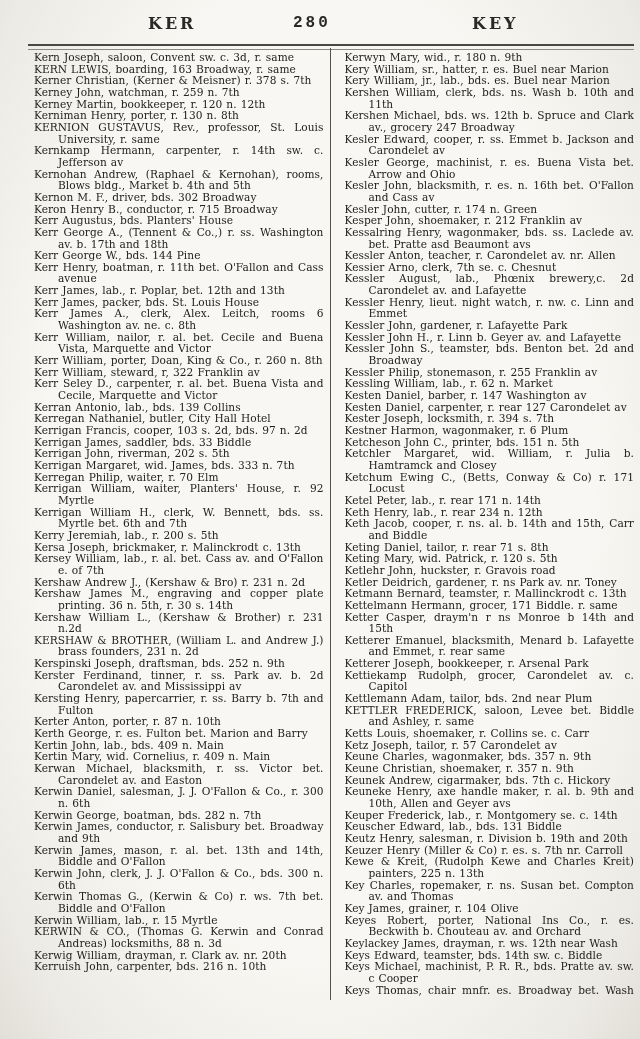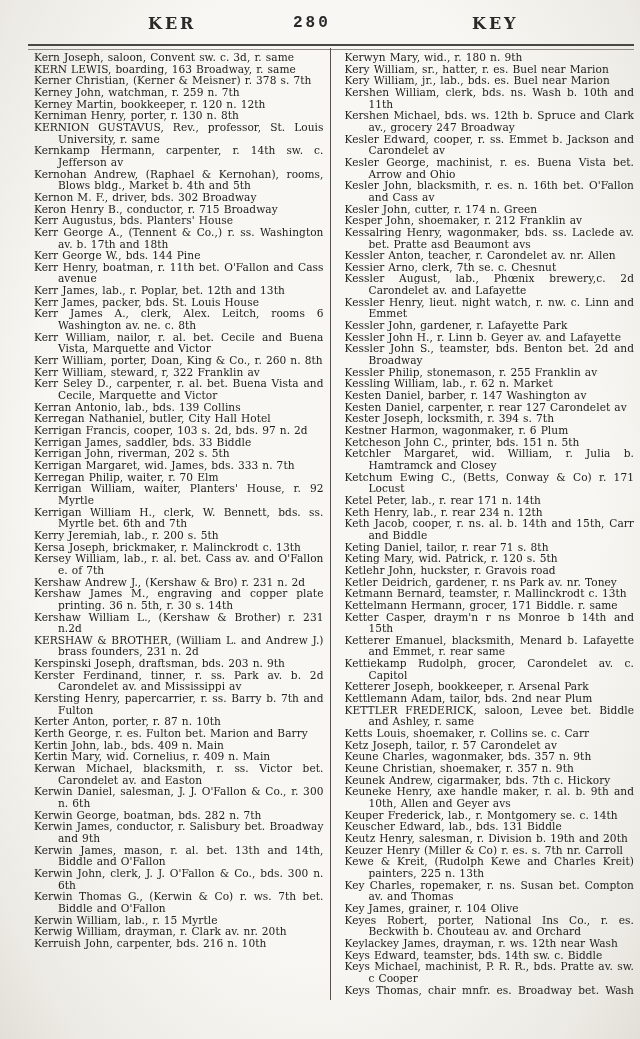--- a/index.html
+++ b/index.html
@@ -84,35 +84,36 @@
         <p class="entry">Kerregan Philip, waiter, r. 70 Elm</p>
         <p class="entry">Kerrigan William, waiter, Planters' House, r. 92 Myrtle</p>
         <p class="entry">Kerrigan William H., clerk, W. Bennett, bds. ss. Myrtle bet. 6th and 7th</p>
         <p class="entry">Kerry Jeremiah, lab., r. 200 s. 5th</p>
         <p class="entry">Kersa Joseph, brickmaker, r. Malinckrodt c. 13th</p>
         <p class="entry">Kersey William, lab., r. al. bet. Cass av. and O'Fallon e. of 7th</p>
         <p class="entry">Kershaw Andrew J., (Kershaw &amp; Bro) r. 231 n. 2d</p>
         <p class="entry">Kershaw James M., engraving and copper plate printing. 36 n. 5th, r. 30 s. 14th</p>
         <p class="entry">Kershaw William L., (Kershaw &amp; Brother) r. 231 n.2d</p>
         <p class="entry">KERSHAW &amp; BROTHER, (William L. and Andrew J.) brass founders, 231 n. 2d</p>
-        <p class="entry">Kerspinski Joseph, draftsman, bds. 203 n. 9th</p>
+        <p class="entry">Kerspinski Joseph, draftsman, bds. 252 n. 9th</p>
         <p class="entry">Kerster Ferdinand, tinner, r. ss. Park av. b. 2d Carondelet av. and Mississippi av</p>
         <p class="entry">Kersting Henry, papercarrier, r. ss. Barry b. 7th and Fulton</p>
         <p class="entry">Kerter Anton, porter, r. 87 n. 10th</p>
         <p class="entry">Kerth George, r. es. Fulton bet. Marion and Barry</p>
         <p class="entry">Kertin John, lab., bds. 409 n. Main</p>
         <p class="entry">Kertin Mary, wid. Cornelius, r. 409 n. Main</p>
         <p class="entry">Kerwan Michael, blacksmith, r. ss. Victor bet. Carondelet av. and Easton</p>
         <p class="entry">Kerwin Daniel, salesman, J. J. O'Fallon &amp; Co., r. 300 n. 6th</p>
         <p class="entry">Kerwin George, boatman, bds. 282 n. 7th</p>
         <p class="entry">Kerwin James, conductor, r. Salisbury bet. Broadway and 9th</p>
         <p class="entry">Kerwin James, mason, r. al. bet. 13th and 14th, Biddle and O'Fallon</p>
         <p class="entry">Kerwin John, clerk, J. J. O'Fallon &amp; Co., bds. 300 n. 6th</p>
         <p class="entry">Kerwin Thomas G., (Kerwin &amp; Co) r. ws. 7th bet. Biddle and O'Fallon</p>
         <p class="entry">Kerwin William, lab., r. 15 Myrtle</p>
+        <p class="entry">KERWIN &amp; CO., (Thomas G. Kerwin and Conrad Andreas) locksmiths, 88 n. 3d</p>
         <p class="entry">Kerwig William, drayman, r. Clark av. nr. 20th</p>
         <p class="entry">Kerruish John, carpenter, bds. 216 n. 10th</p>
       </div>
     <div class="divider"></div>
     <div class="col col-right">
         <p class="entry">Kerwyn Mary, wid., r. 180 n. 9th</p>
         <p class="entry">Kery William, sr., hatter, r. es. Buel near Marion</p>
         <p class="entry">Kery William, jr., lab., bds. es. Buel near Marion</p>
         <p class="entry">Kershen William, clerk, bds. ns. Wash b. 10th and 11th</p>
         <p class="entry">Kershen Michael, bds. ws. 12th b. Spruce and Clark av., grocery 247 Broadway</p>
@@ -142,22 +143,22 @@
         <p class="entry">Keth Henry, lab., r. rear 234 n. 12th</p>
         <p class="entry">Keth Jacob, cooper, r. ns. al. b. 14th and 15th, Carr and Biddle</p>
         <p class="entry">Keting Daniel, tailor, r. rear 71 s. 8th</p>
         <p class="entry">Keting Mary, wid. Patrick, r. 120 s. 5th</p>
         <p class="entry">Ketlehr John, huckster, r. Gravois road</p>
         <p class="entry">Ketler Deidrich, gardener, r. ns Park av. nr. Toney</p>
         <p class="entry">Ketmann Bernard, teamster, r. Mallinckrodt c. 13th</p>
         <p class="entry">Kettelmann Hermann, grocer, 171 Biddle. r. same</p>
         <p class="entry">Ketter Casper, draym'n r ns Monroe b 14th and 15th</p>
         <p class="entry">Ketterer Emanuel, blacksmith, Menard b. Lafayette and Emmet, r. rear same</p>
+        <p class="entry">Ketterer Joseph, bookkeeper, r. Arsenal Park</p>
         <p class="entry">Kettiekamp Rudolph, grocer, Carondelet av. c. Capitol</p>
-        <p class="entry">Ketterer Joseph, bookkeeper, r. Arsenal Park</p>
         <p class="entry">Kettlemann Adam, tailor, bds. 2nd near Plum</p>
         <p class="entry">KETTLER FREDERICK, saloon, Levee bet. Biddle and Ashley, r. same</p>
         <p class="entry">Ketts Louis, shoemaker, r. Collins se. c. Carr</p>
         <p class="entry">Ketz Joseph, tailor, r. 57 Carondelet av</p>
         <p class="entry">Keune Charles, wagonmaker, bds. 357 n. 9th</p>
         <p class="entry">Keune Christian, shoemaker, r. 357 n. 9th</p>
         <p class="entry">Keunek Andrew, cigarmaker, bds. 7th c. Hickory</p>
         <p class="entry">Keuneke Henry, axe handle maker, r. al. b. 9th and 10th, Allen and Geyer avs</p>
         <p class="entry">Keuper Frederick, lab., r. Montgomery se. c. 14th</p>
         <p class="entry">Keuscher Edward, lab., bds. 131 Biddle</p>

